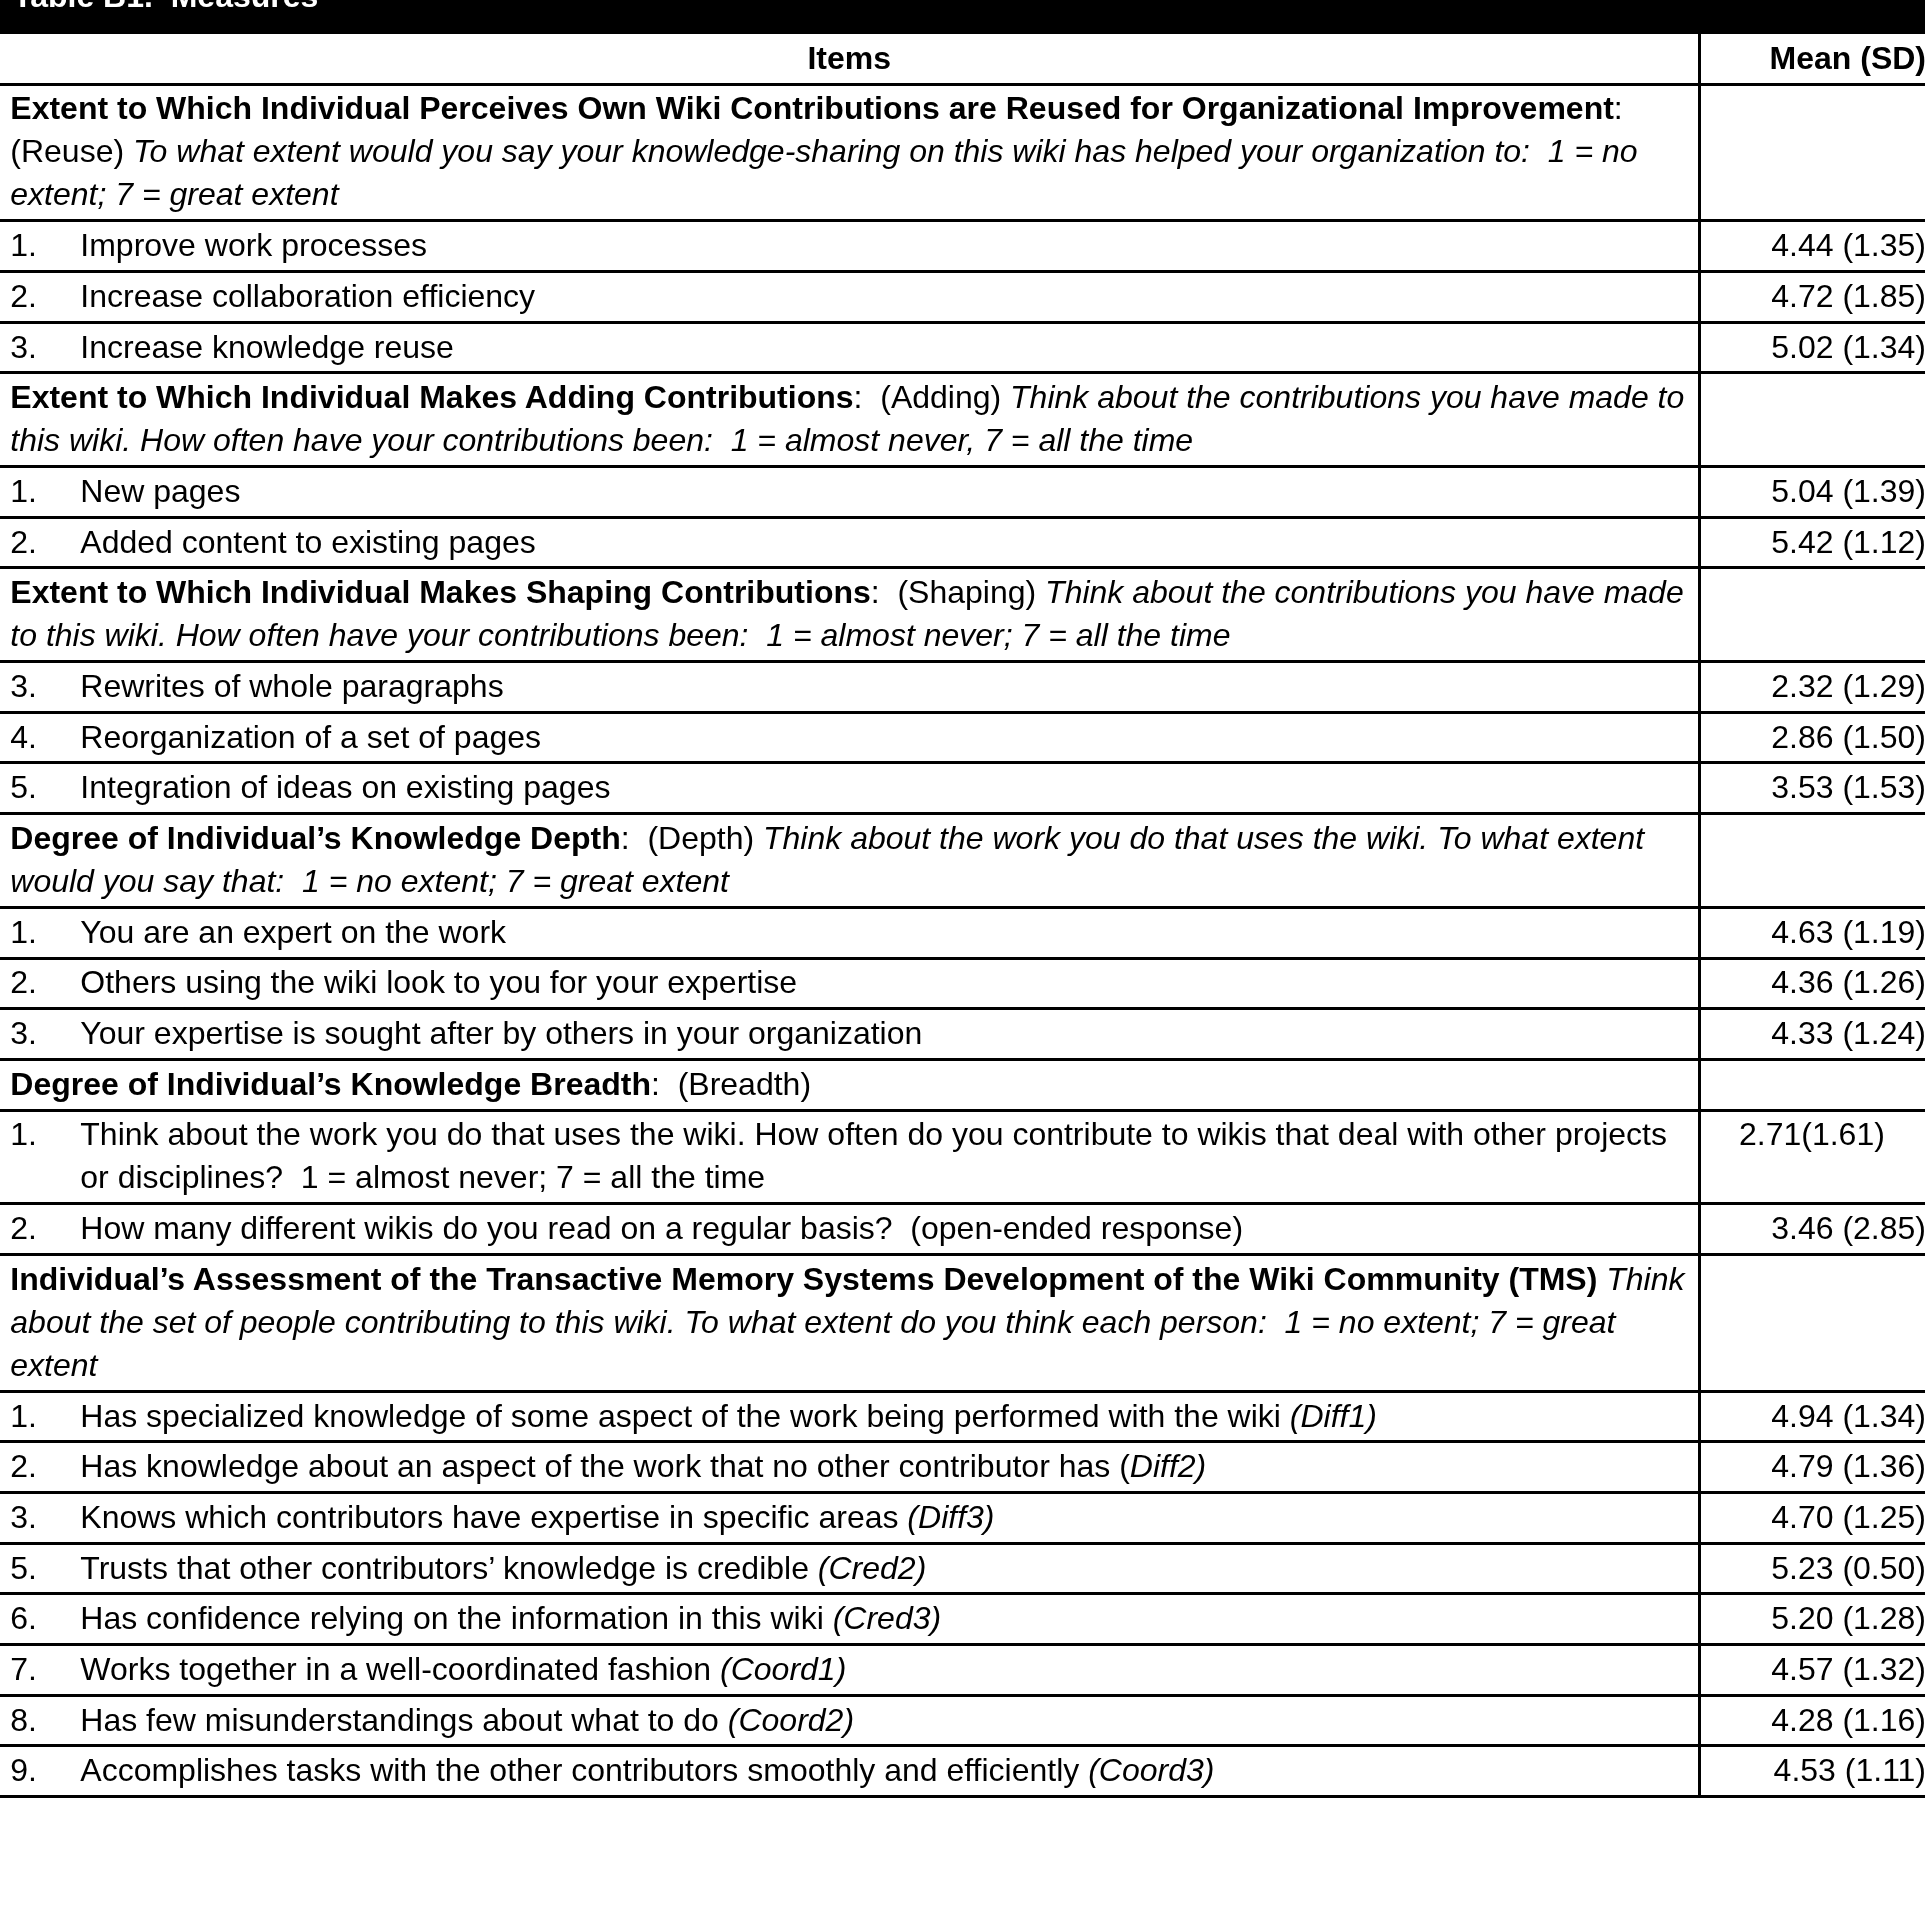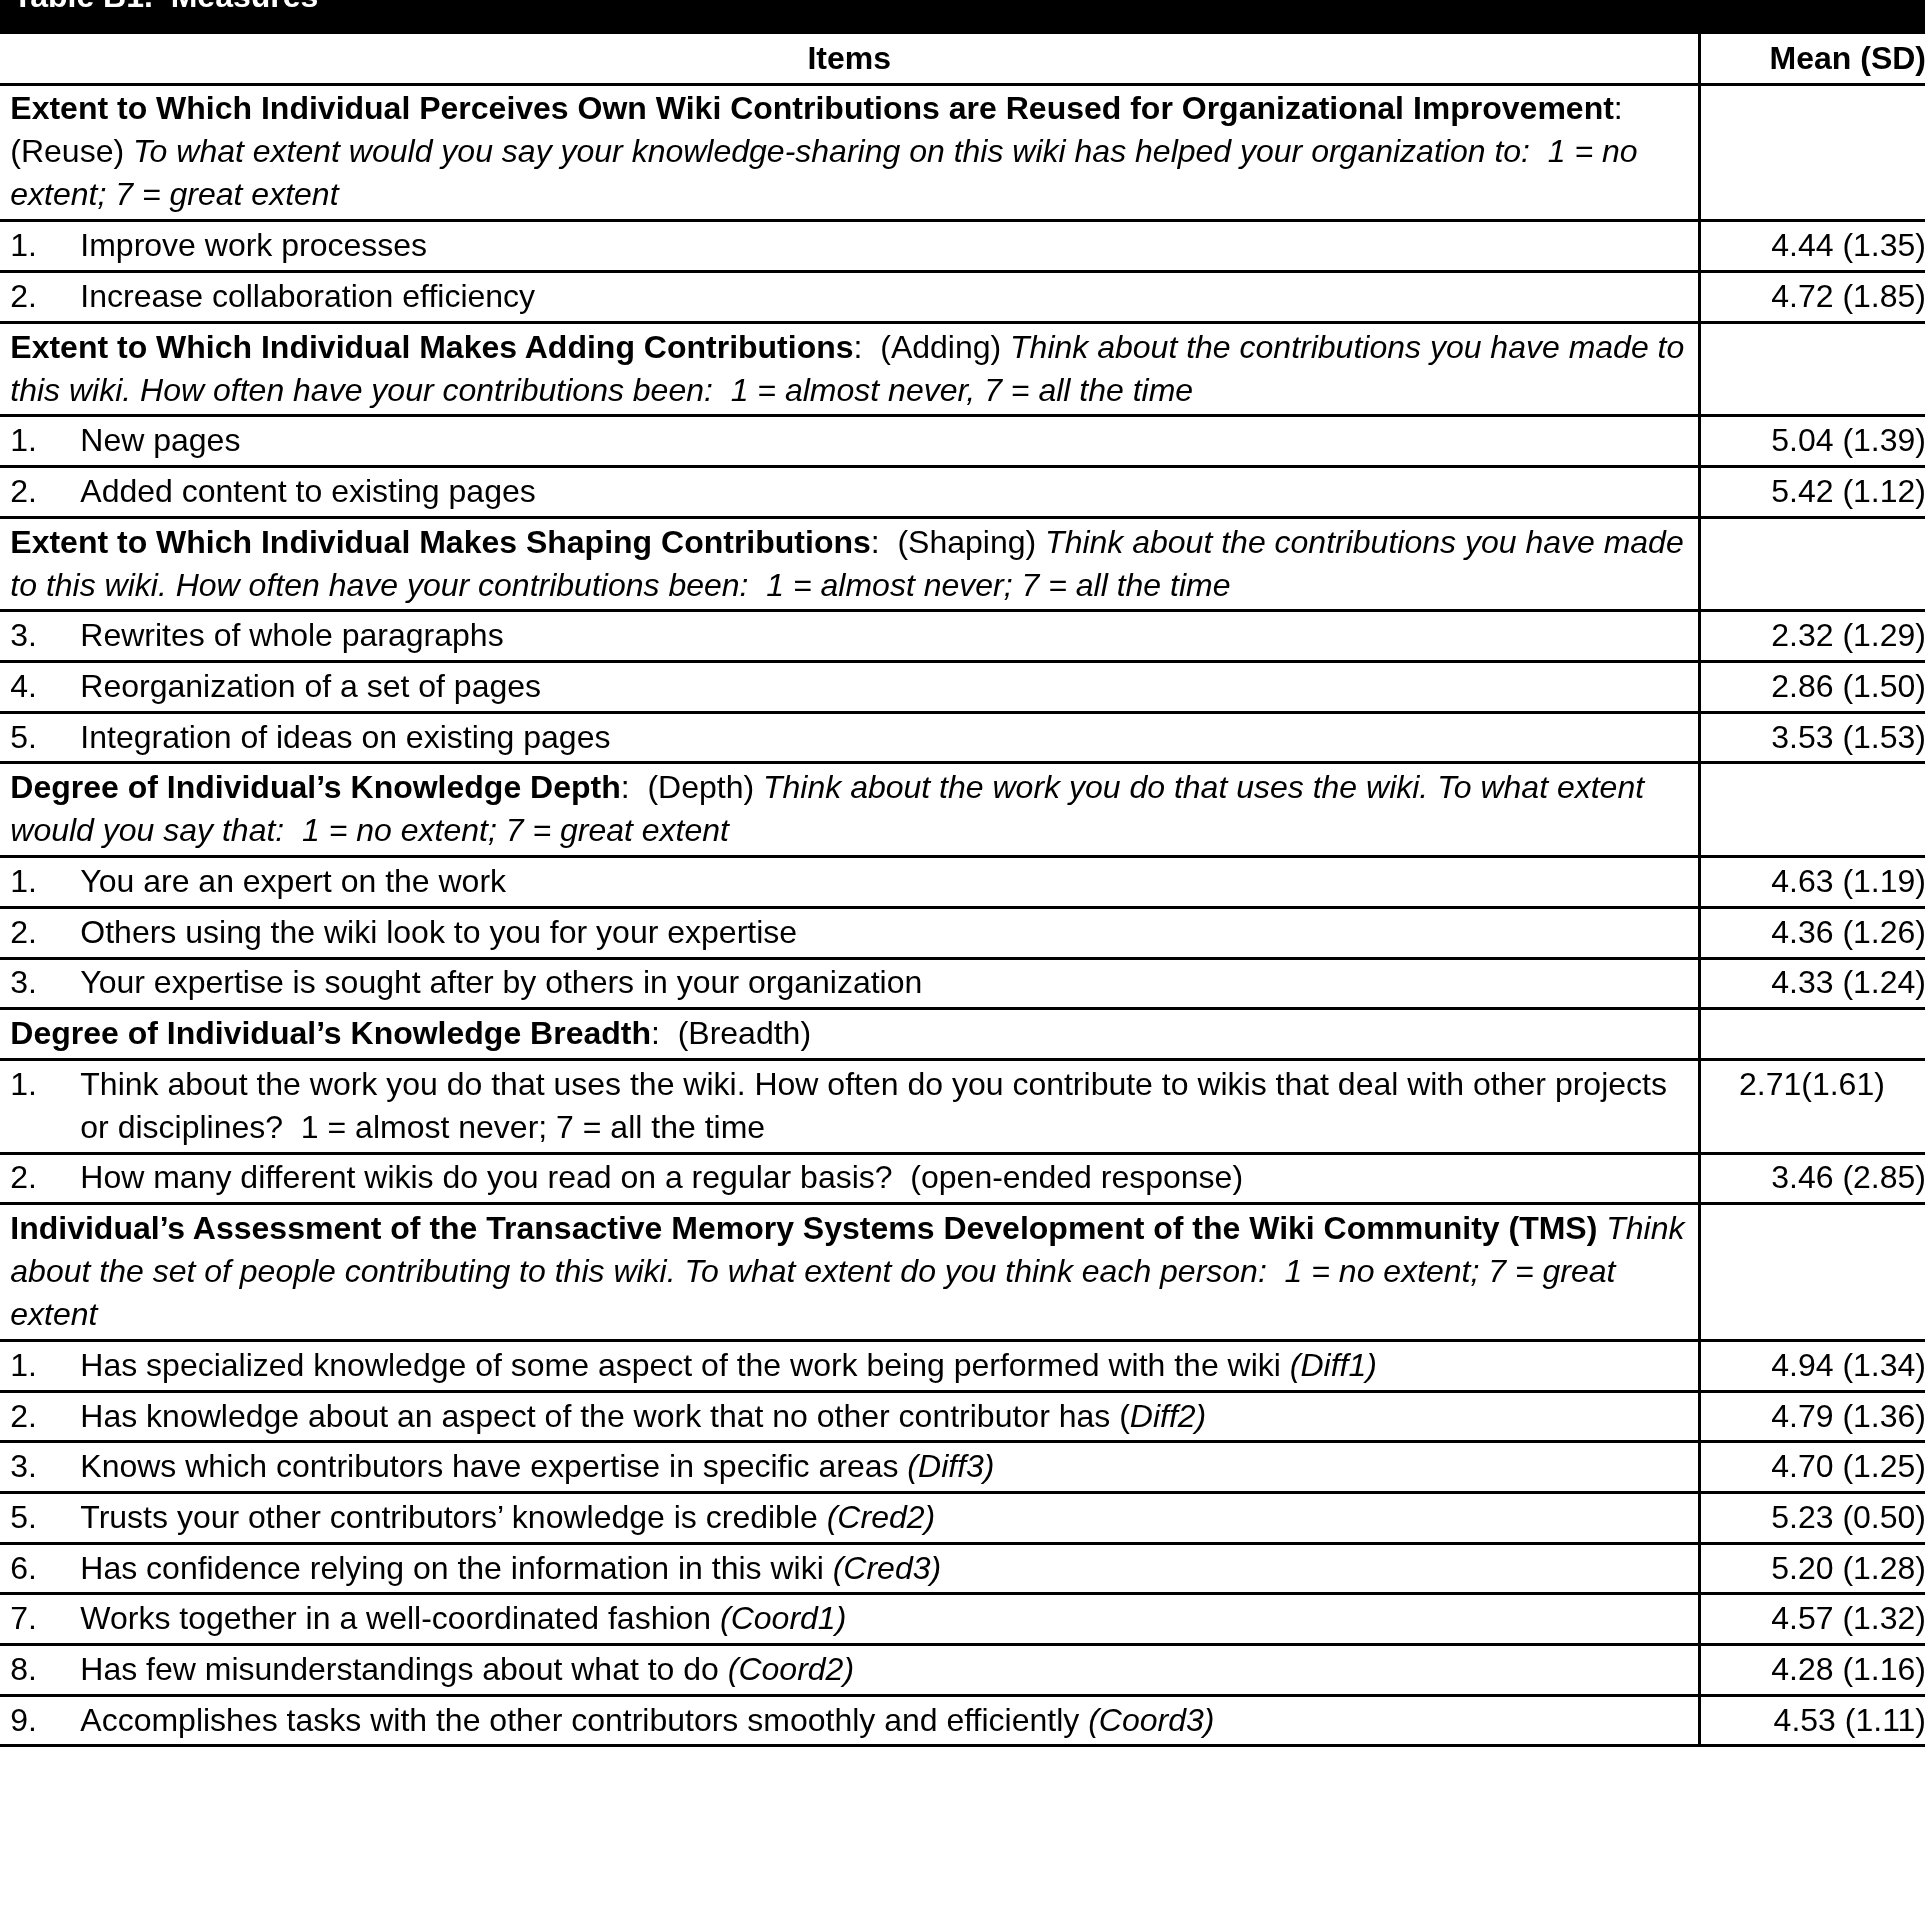--- a/index.html
+++ b/index.html
@@ -122,20 +122,26 @@
           <span class="item-wrap"><span class="num">1.</span><span style="white-space: pre-wrap;">Improve work processes</span></span>
         </td>
         <td class="mean-cell">4.44 (1.35)</td>
       </tr>
       <tr class="item-row">
         <td class="items-cell">
           <span class="item-wrap"><span class="num">2.</span><span style="white-space: pre-wrap;">Increase collaboration efficiency</span></span>
         </td>
         <td class="mean-cell">4.72 (1.85)</td>
       </tr>
+      <tr class="item-row">
+        <td class="items-cell">
+          <span class="item-wrap"><span class="num">3.</span><span style="white-space: pre-wrap;">Increase knowledge reuse</span></span>
+        </td>
+        <td class="mean-cell">5.02 (1.34)</td>
+      </tr>
       <tr>
         <td class="items-cell"><span class="sec-bold">Extent to Which Individual Makes Adding Contributions</span><span class="sec-reg" style="white-space: pre-wrap;">:  </span><span class="sec-reg" style="white-space: pre-wrap;">(Adding) </span><span class="it" style="white-space: pre-wrap;">Think about the contributions you have made to this wiki. How often have your contributions been:  1 = almost never, 7 = all the time</span></td>
         <td class="mean-cell"></td>
       </tr>
       <tr class="item-row">
         <td class="items-cell">
           <span class="item-wrap"><span class="num">1.</span><span style="white-space: pre-wrap;">New pages</span></span>
         </td>
         <td class="mean-cell">5.04 (1.39)</td>
       </tr>
@@ -222,21 +228,21 @@
         <td class="mean-cell">4.79 (1.36)</td>
       </tr>
       <tr class="item-row">
         <td class="items-cell">
           <span class="item-wrap"><span class="num">3.</span><span style="white-space: pre-wrap;">Knows which contributors have expertise in specific areas </span><span class="it">(Diff3)</span></span>
         </td>
         <td class="mean-cell">4.70 (1.25)</td>
       </tr>
       <tr class="item-row">
         <td class="items-cell">
-          <span class="item-wrap"><span class="num">5.</span><span style="white-space: pre-wrap;">Trusts your other contributors’ knowledge is credible </span><span class="it">(Cred2)</span></span>
+          <span class="item-wrap"><span class="num">5.</span><span style="white-space: pre-wrap;">Trusts that other contributors’ knowledge is credible </span><span class="it">(Cred2)</span></span>
         </td>
         <td class="mean-cell">5.23 (0.50)</td>
       </tr>
       <tr class="item-row">
         <td class="items-cell">
           <span class="item-wrap"><span class="num">6.</span><span style="white-space: pre-wrap;">Has confidence relying on the information in this wiki </span><span class="it">(Cred3)</span></span>
         </td>
         <td class="mean-cell">5.20 (1.28)</td>
       </tr>
       <tr class="item-row">

